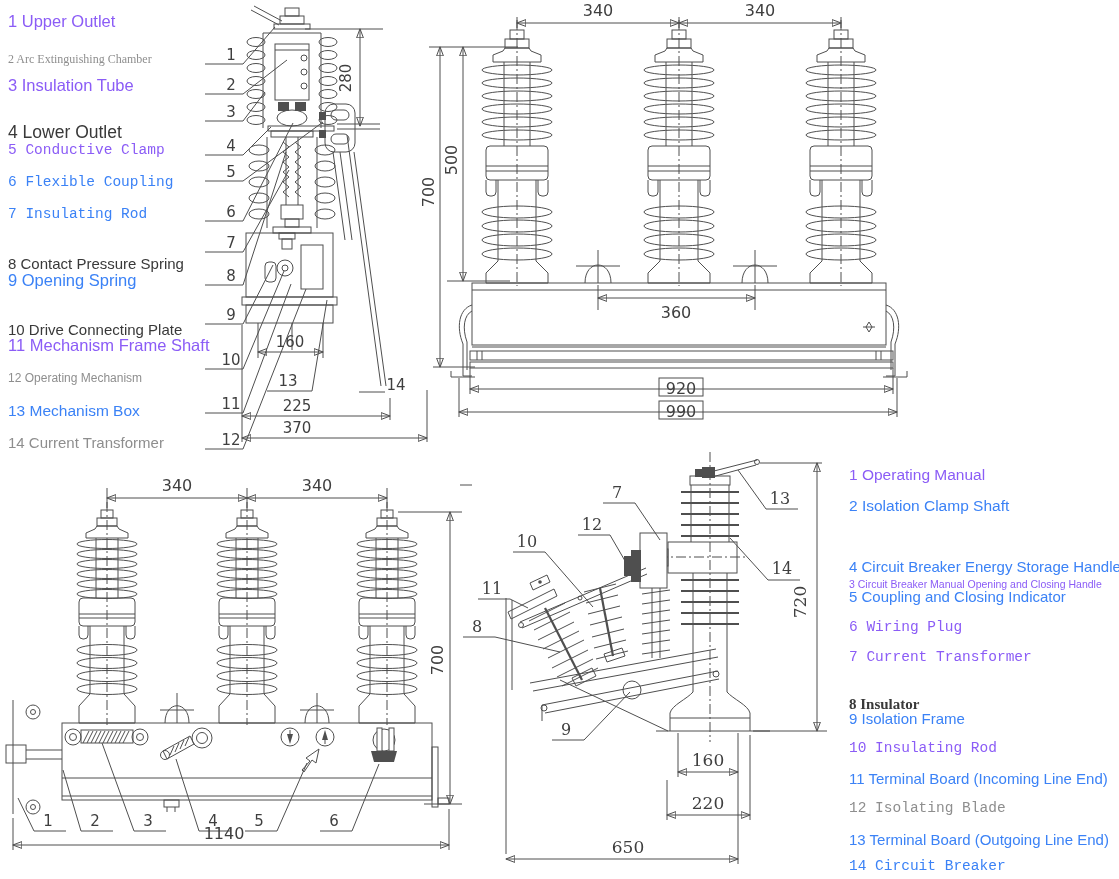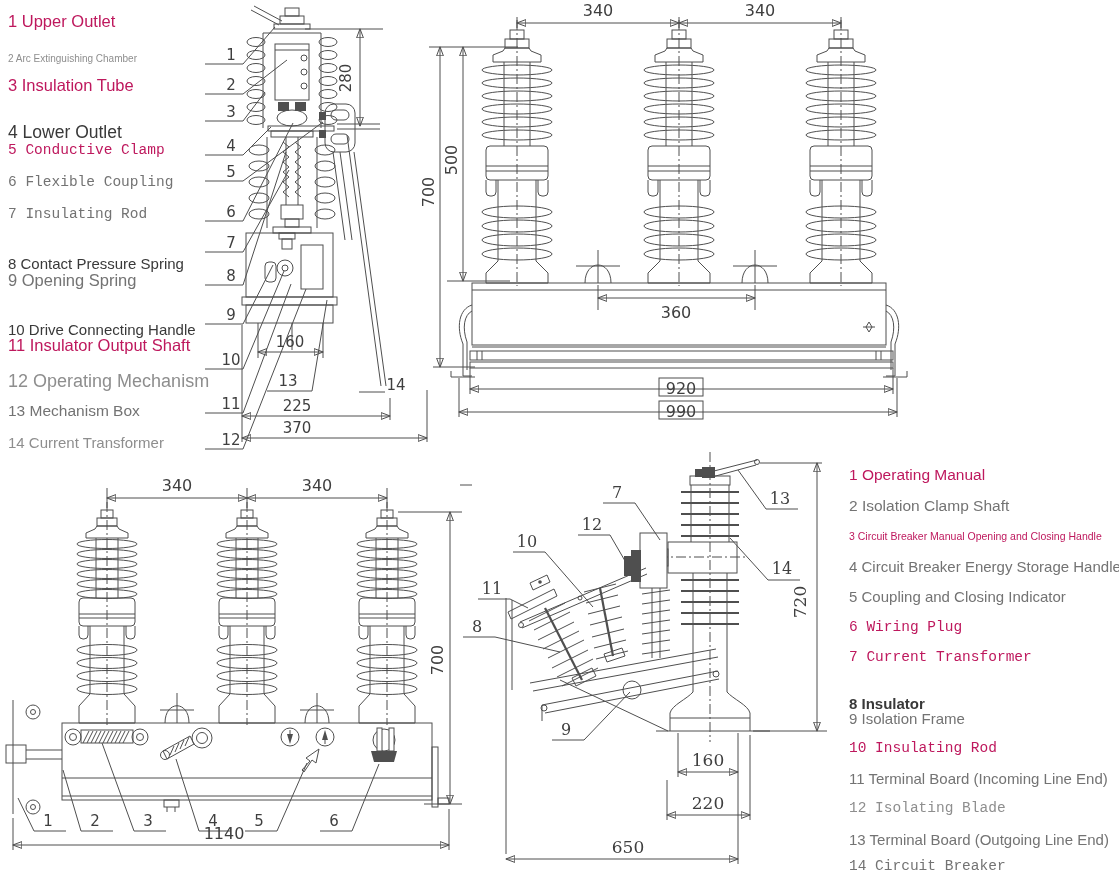--- a/index.html
+++ b/index.html
@@ -1,21 +1,21 @@
 <!DOCTYPE html>
 <html><head>
 <meta charset="utf-8">
 <style>
   html,body{margin:0;padding:0;background:#fff;}
   .canvas{position:relative;width:1119px;height:879px;background:#fff;overflow:hidden;
           font-family:"Liberation Sans",sans-serif;}
   .pl-item{position:absolute;white-space:nowrap;line-height:1.1;}
-  .g {color:#be185d;} .g2{color:#8e8e8e;} .d {color:#737373;text-align:right;} .dd{color:#393939;margin-top:16px;}
-  .b {font-weight:bold;}
-  .f8 {font-size:10px;}  .f10{font-size:10.5px;} .f12{font-size:18px;}
+  .g {color:#8b5cf6;} .g2{color:#8e8e8e;} .d {color:#3b82f6;text-align:right;} .dd{color:#393939;margin-top:16px;}
+  .b {font-weight:bold;font-family:Liberation Serif, serif;}
+  .f8 {font-size:12px;font-family:Liberation Serif, serif;}  .f10{font-size:10.5px;margin-top:48px;} .f12{font-size:12px;}
   .f13{font-size:15px;} .f14{font-size:14.5px;font-family:Liberation Mono, monospace;} .f15{font-size:15.5px;}
   .f16{font-size:16.5px;} .f17{font-size:17.5px;}
   svg{position:absolute;overflow:visible;}
   .ln line,.ln path,.ln rect,.ln ellipse,.ln circle,.ln polyline{
      stroke:#4f4f4f;fill:none;stroke-width:1;}
   .ln .fill{fill:#4f4f4f;stroke:none;}
   .ln .wfill{fill:#fff;stroke:#4f4f4f;}
   .ln .thick{stroke-width:2.2;}
   .dim{marker-start:url(#arr);marker-end:url(#arr);}
   .cl{stroke-dasharray:10 3 2 3;stroke-width:0.8;}
@@ -33,22 +33,22 @@
   <div>
     <div class="pl-item f16 g" style="left:8px;top:12px"><span>1</span> <span>Upper Outlet</span></div>
     <div class="pl-item f8  g2" style="left:8px;top:53px"><span>2</span> <span>Arc Extinguishing Chamber</span></div>
     <div class="pl-item f16 g" style="left:8px;top:76px"><span>3</span> <span>Insulation Tube</span></div>
     <div class="pl-item f17 dd" style="left:8px;top:107px"><span>4</span> <span>Lower Outlet</span></div>
     <div class="pl-item f14 g" style="left:8px;top:143px"><span>5</span> <span>Conductive Clamp</span></div>
     <div class="pl-item f14 d" style="left:8px;top:175px"><span>6</span> <span>Flexible Coupling</span></div>
     <div class="pl-item f14 d" style="left:8px;top:207px"><span>7</span> <span>Insulating Rod</span></div>
     <div class="pl-item f13 dd" style="left:8px;top:240px"><span>8</span> <span>Contact Pressure Spring</span></div>
     <div class="pl-item f16 d" style="left:8px;top:271px"><span>9</span> <span>Opening Spring</span></div>
-    <div class="pl-item f13 dd" style="left:8px;top:306px"><span>10</span> <span>Drive Connecting Handle</span></div>
-    <div class="pl-item f16 g" style="left:8px;top:336px"><span>11</span> <span>Insulator Output Shaft</span></div>
+    <div class="pl-item f13 dd" style="left:8px;top:306px"><span>10</span> <span>Drive Connecting Plate</span></div>
+    <div class="pl-item f16 g" style="left:8px;top:336px"><span>11</span> <span>Mechanism Frame Shaft</span></div>
     <div class="pl-item f12 g2" style="left:8px;top:372px"><span>12</span> <span>Operating Mechanism</span></div>
     <div class="pl-item f15 d" style="left:8px;top:402px"><span>13</span> <span>Mechanism Box</span></div>
     <div class="pl-item f13 g2" style="left:8px;top:435px"><span>14</span> <span>Current Transformer</span></div>
   </div>
 
   <div>
     <div class="pl-item f15 g" style="left:849px;top:466px"><span>1</span> <span>Operating Manual</span></div>
     <div class="pl-item f15 d" style="left:849px;top:497px"><span>2</span> <span>Isolation Clamp Shaft</span></div>
     <div class="pl-item f10 g" style="left:849px;top:531px"><span>3</span> <span>Circuit Breaker Manual Opening and Closing Handle</span></div>
     <div class="pl-item f13 d" style="left:849px;top:559px"><span>4</span> <span>Circuit Breaker Energy Storage Handle</span></div>

